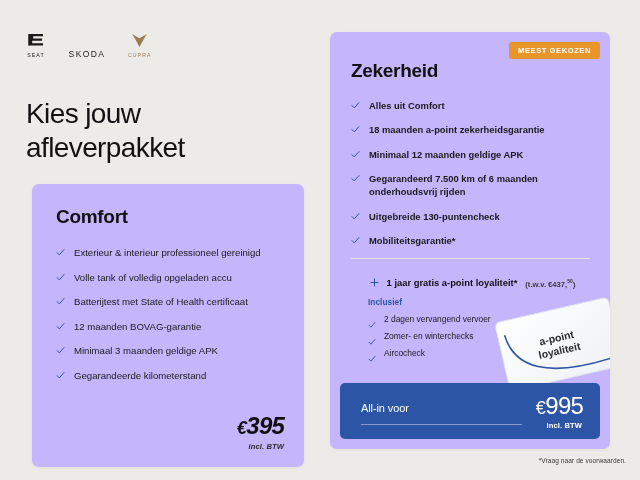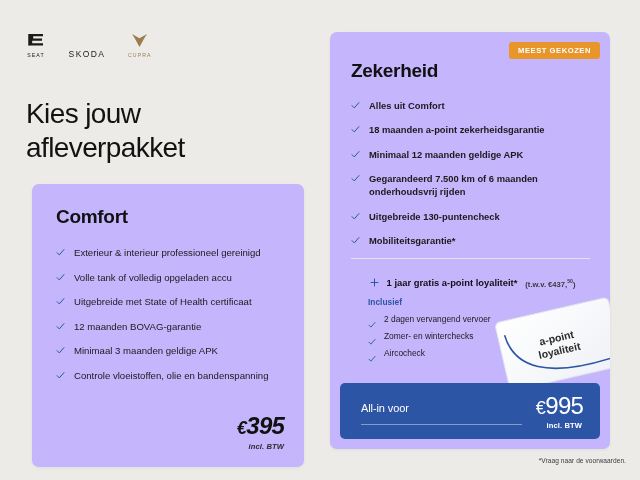--- a/index.html
+++ b/index.html
@@ -393,21 +393,21 @@
               </svg>
           </span>
           <span class="feature-text">Volle tank of volledig opgeladen accu</span>
         </li>
         <li class="feature">
           <span class="check">
             <svg width="9" height="9" viewBox="0 0 9 9">
                 <path d="M0.8 4.4 L3.3 6.9 L8.2 1.3" fill="none" stroke="#2d55a5" stroke-width="1"></path>
               </svg>
           </span>
-          <span class="feature-text">Uitgebreide met State of Health certificaat</span>
+          <span class="feature-text">Batterijtest met State of Health certificaat</span>
         </li>
         <li class="feature">
           <span class="check">
             <svg width="9" height="9" viewBox="0 0 9 9">
                 <path d="M0.8 4.4 L3.3 6.9 L8.2 1.3" fill="none" stroke="#2d55a5" stroke-width="1"></path>
               </svg>
           </span>
           <span class="feature-text">12 maanden BOVAG-garantie</span>
         </li>
         <li class="feature">
@@ -417,21 +417,21 @@
               </svg>
           </span>
           <span class="feature-text">Minimaal 3 maanden geldige APK</span>
         </li>
         <li class="feature">
           <span class="check">
             <svg width="9" height="9" viewBox="0 0 9 9">
                 <path d="M0.8 4.4 L3.3 6.9 L8.2 1.3" fill="none" stroke="#2d55a5" stroke-width="1"></path>
               </svg>
           </span>
-          <span class="feature-text">Controle vloeistoffen, olie en bandenspanning</span>
+          <span class="feature-text">Gegarandeerde kilometerstand</span>
         </li>
       </ul>
 
       <div class="price-block">
         <div class="price-main"><span class="price-euro">€</span><span>395</span></div>
         <div class="price-sub">incl. BTW</div>
       </div>
     </div>
 
   </div>

